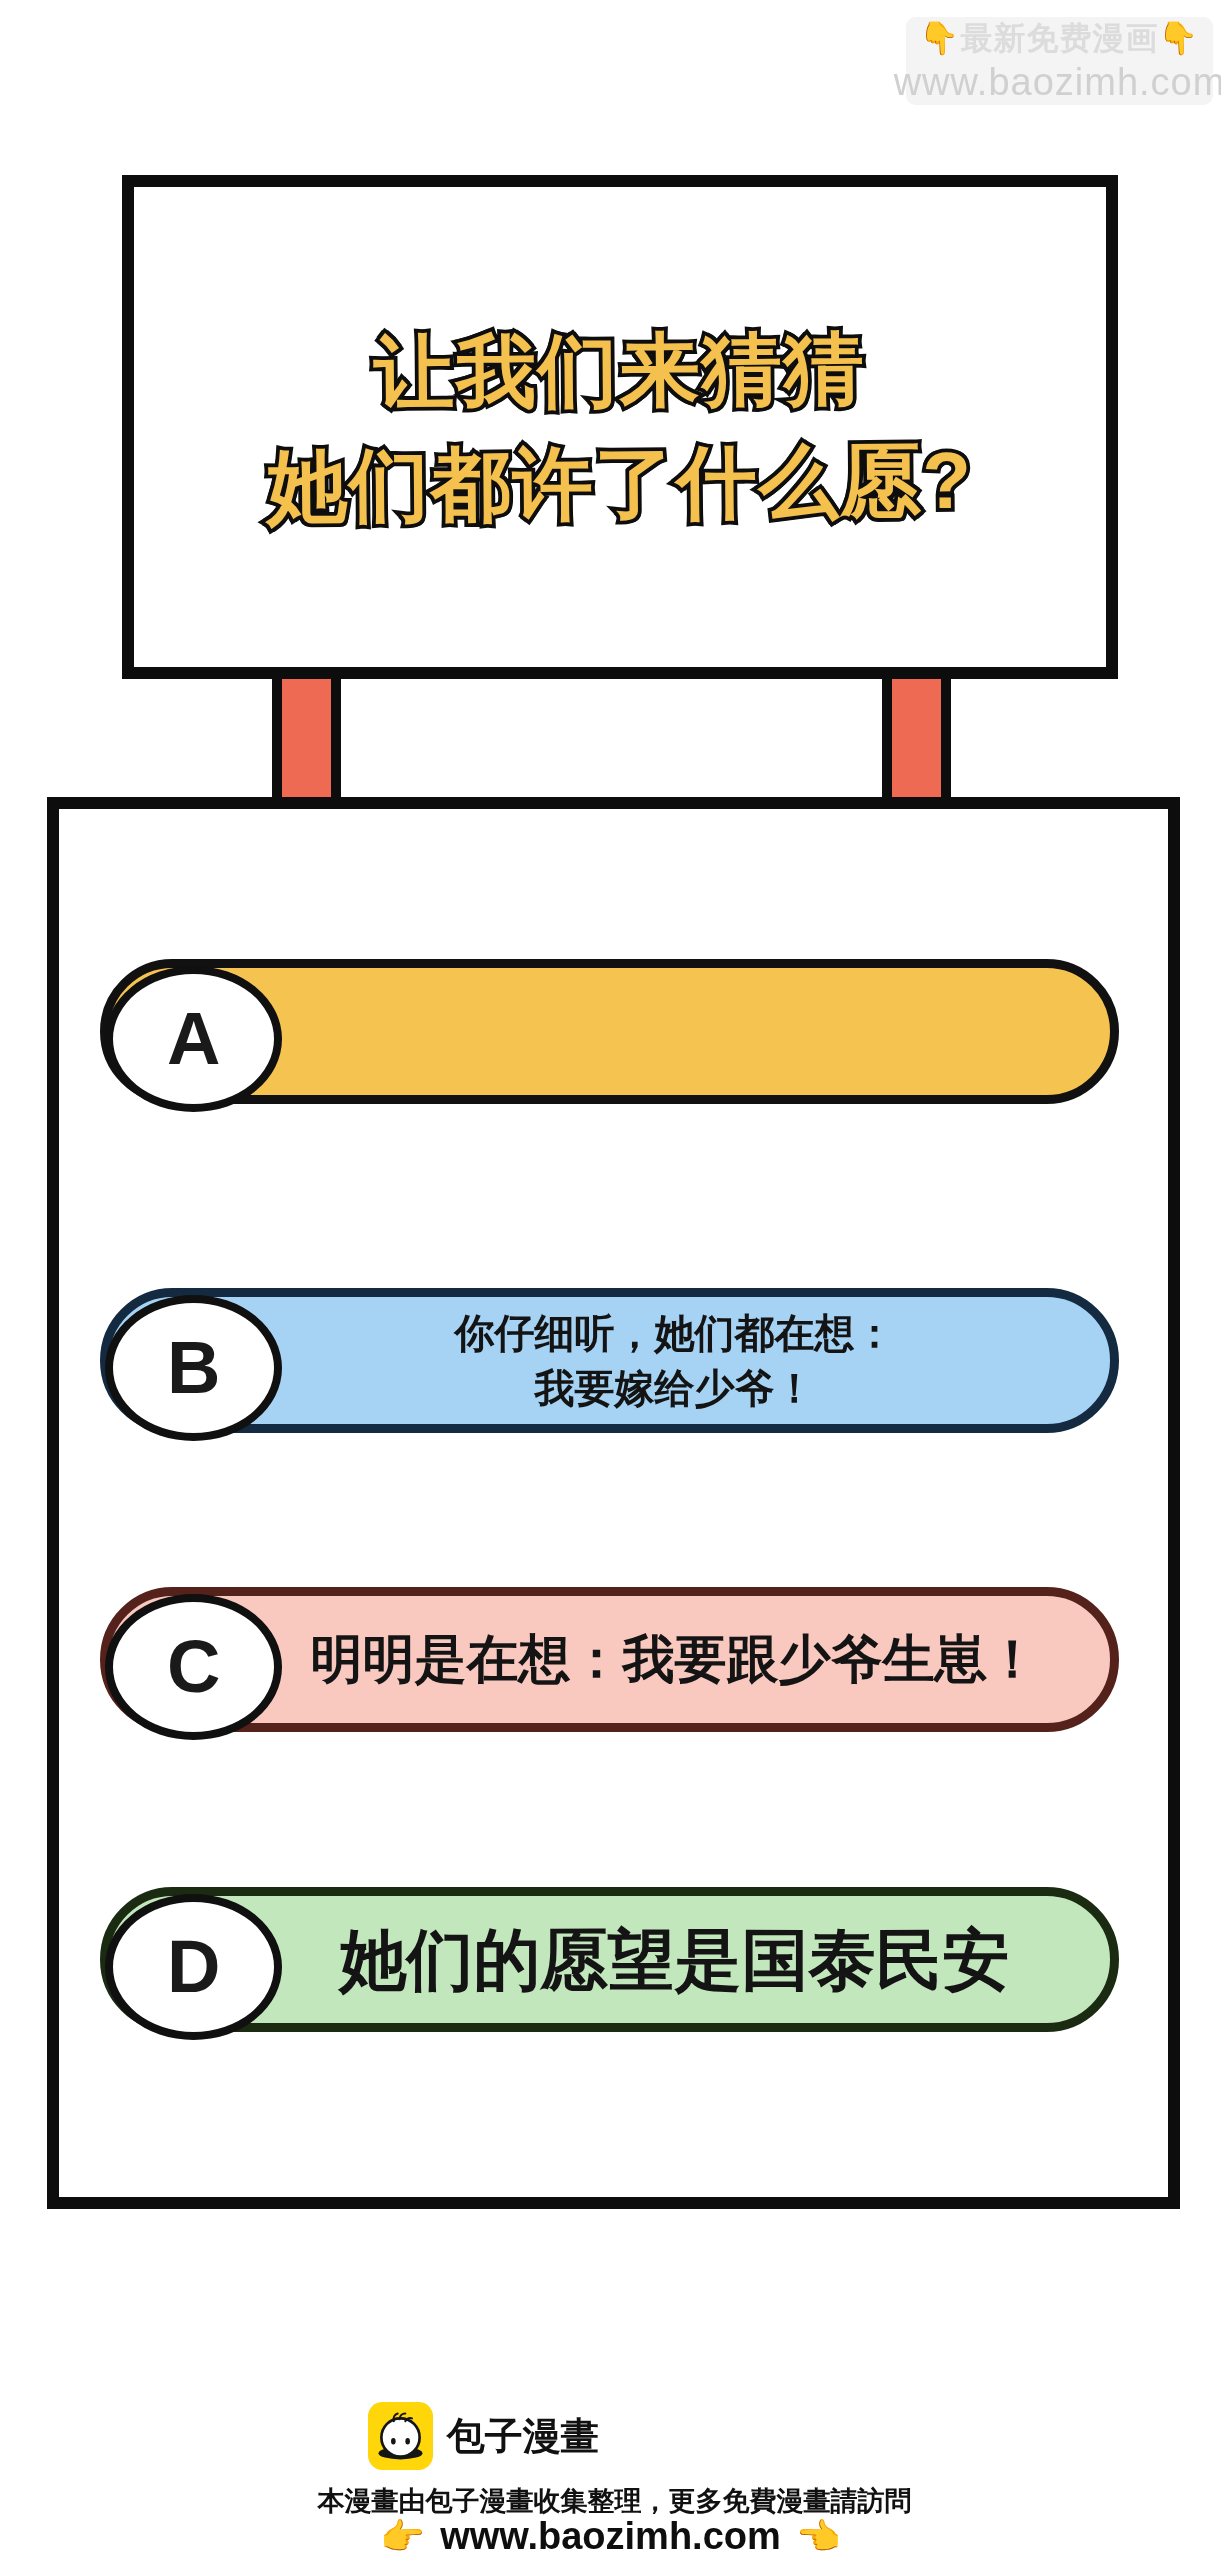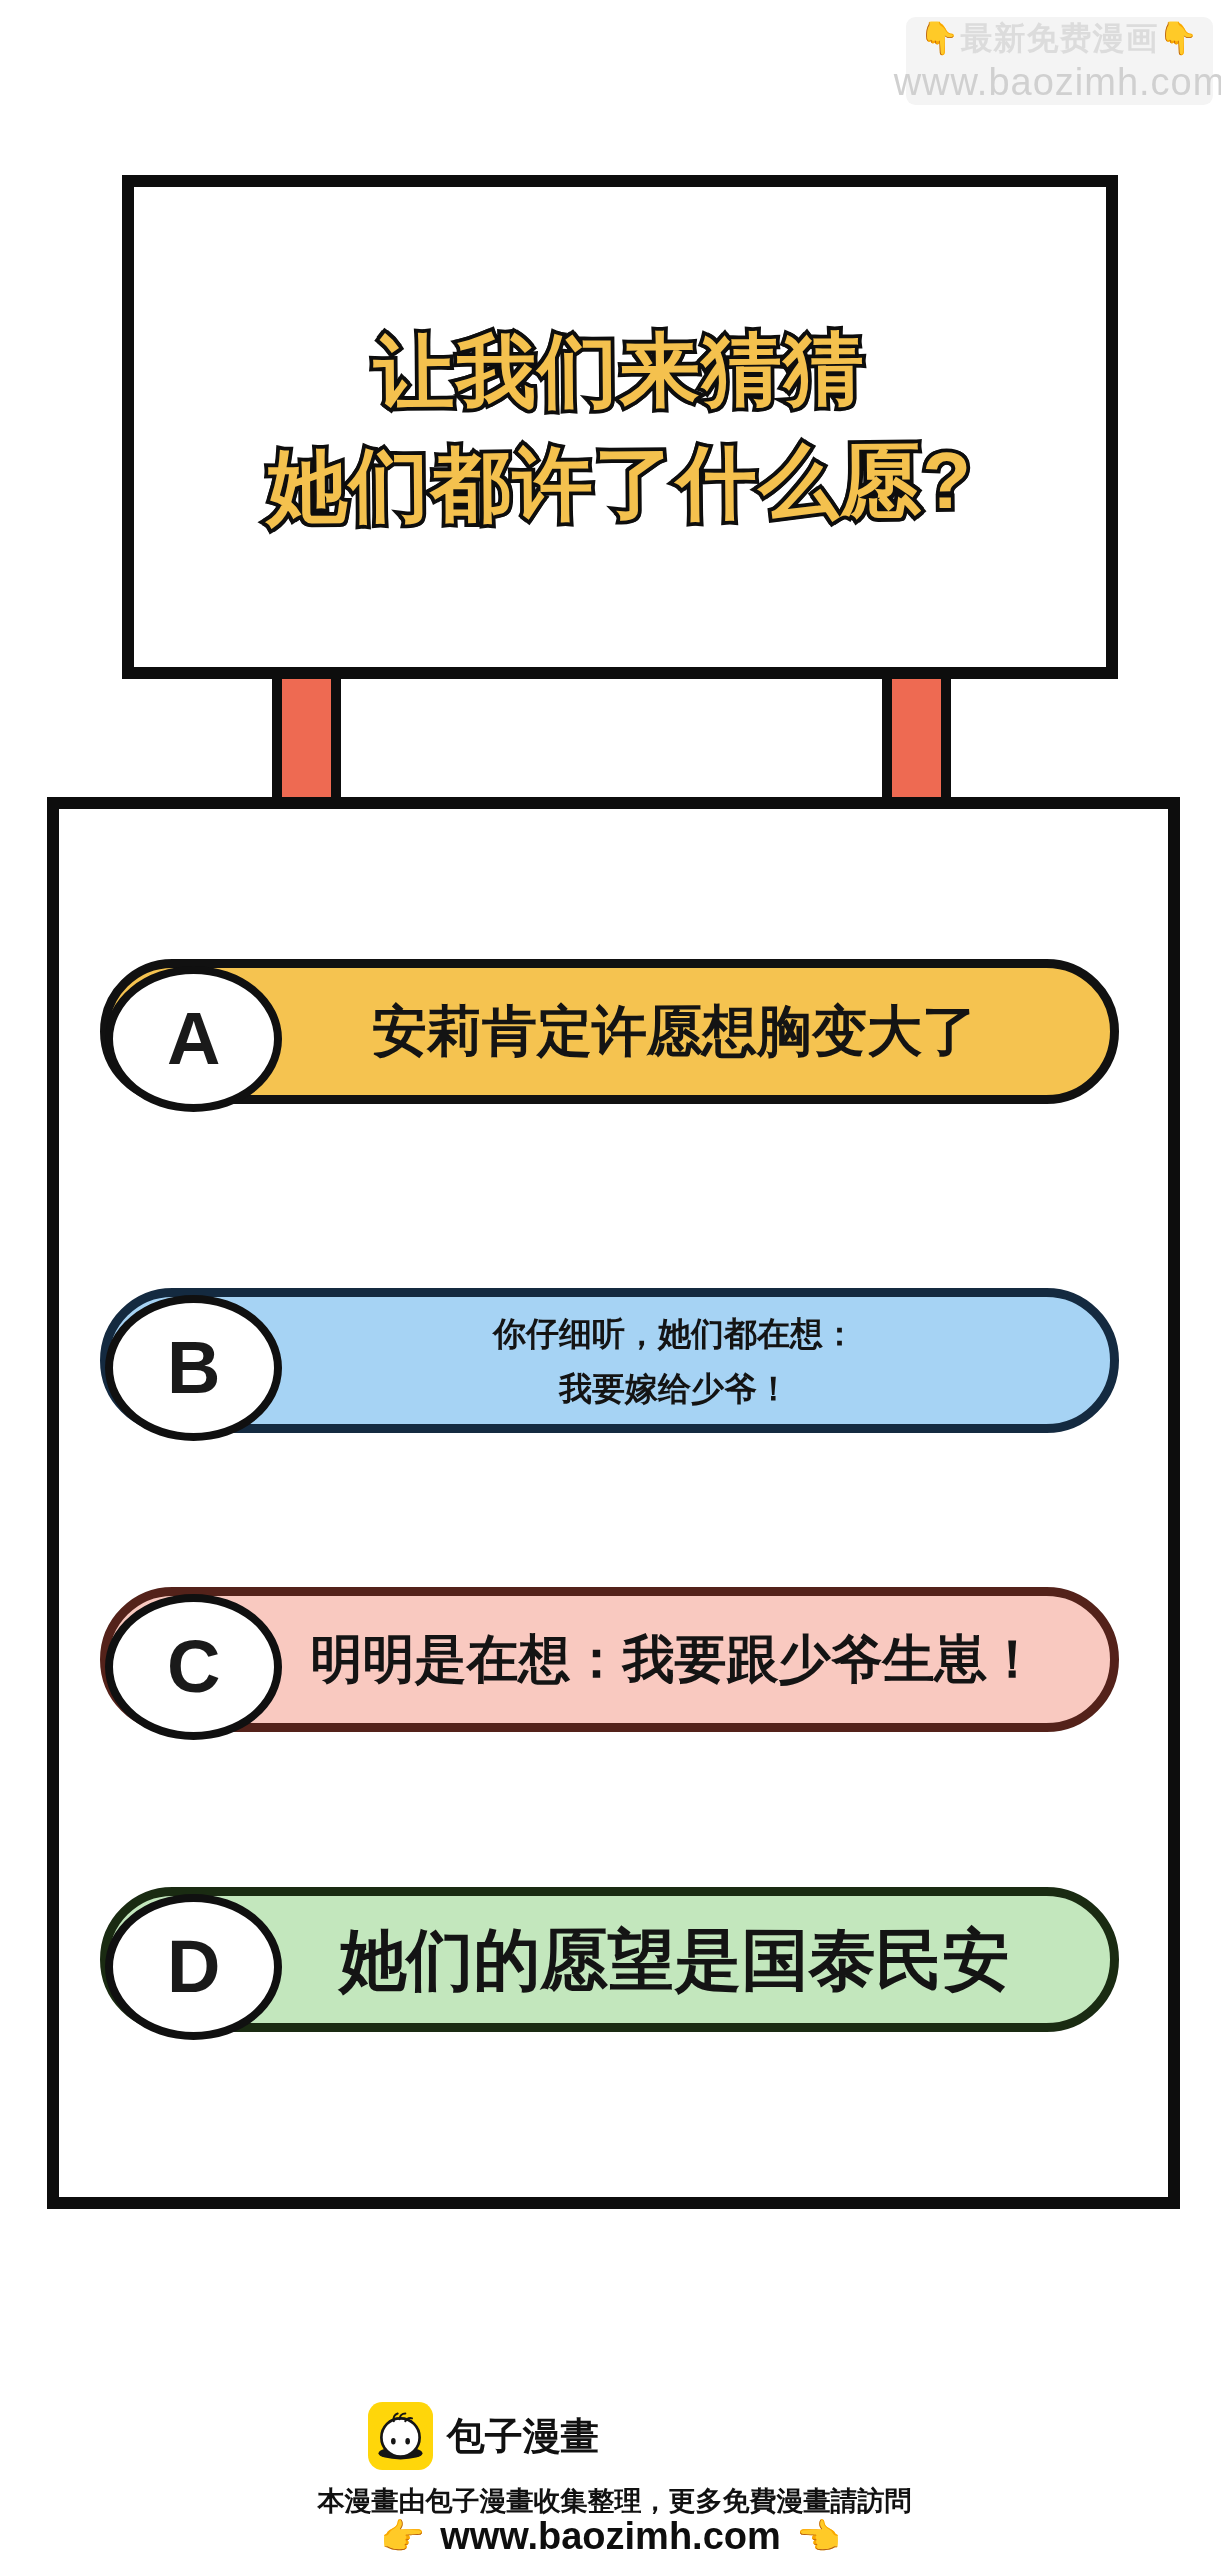--- a/index.html
+++ b/index.html
@@ -32,21 +32,21 @@
   
   .answer-box{position:absolute;left:47px;top:797px;width:1133px;height:1412px;
     background:#ffffff;border:12.4px solid #0d0d0d;z-index:2;}
 
   
   .pill{position:absolute;left:100px;width:1019px;height:145px;border:9.5px solid #111;
     border-radius:76px;z-index:3;display:flex;flex-direction:column;align-items:center;
     justify-content:center;padding-left:157px;padding-right:27px;cursor:pointer;}
   .pill-text{font-weight:700;color:#141414;text-align:center;white-space:nowrap;}
   .pill-a .pill-text{font-size:55px;line-height:61px;}
-  .pill-b .pill-text{font-size:33px;line-height:55px;}
+  .pill-b .pill-text{font-size:40px;line-height:55px;}
   .pill-c .pill-text{font-size:52px;line-height:59px;}
   .pill-d .pill-text{font-size:67px;line-height:59px;}
   .pill-text:empty{display:none;}
 
   .badge{position:absolute;left:-3.8px;top:-1.9px;width:177px;height:146px;background:#ffffff;
     border:8.6px solid #101010;border-radius:50%;display:flex;align-items:center;justify-content:center;}
   .badge-letter{font-size:74px;font-weight:600;color:#1a1a1a;line-height:1;}
 
   
   .footer-brand{position:absolute;left:0;top:2402px;width:967px;display:flex;
@@ -78,21 +78,20 @@
 
   <div class="post left" style="background: rgb(238, 106, 82);"></div>
   <div class="post right" style="background: rgb(238, 106, 82);"></div>
 
   <div class="answer-box"></div>
 
   <div class="pill pill-a" style="top: 959px; background: rgb(245, 195, 80); border-color: rgb(17, 17, 17);">
     <div class="badge">
       <span class="badge-letter">A</span>
     </div>
-    <div class="pill-text">安莉肯定许愿想胸变大了</div>
 
   </div>
 
   <div class="pill pill-b" style="top: 1288px; background: rgb(166, 211, 244); border-color: rgb(20, 42, 64);">
     <div class="badge">
       <span class="badge-letter">B</span>
     </div>
     <div class="pill-text">你仔细听，她们都在想：</div>
     <div class="pill-text">我要嫁给少爷！</div>
   </div>

